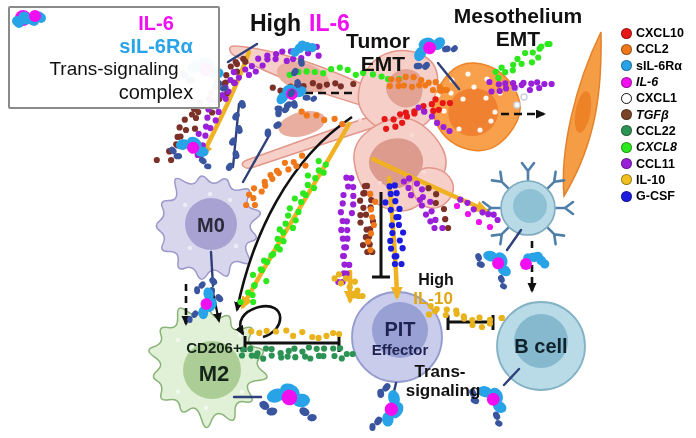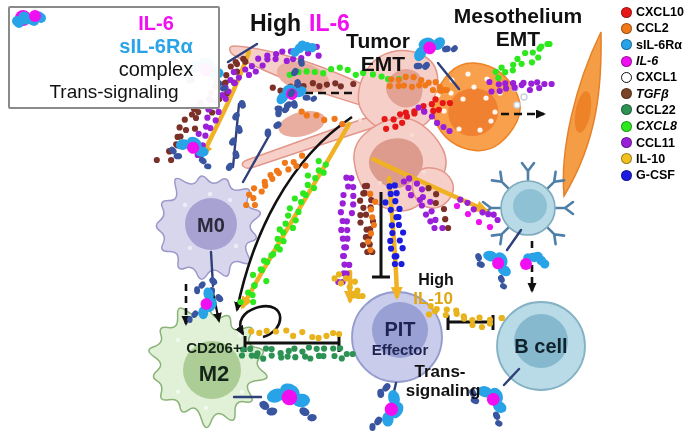--- a/index.html
+++ b/index.html
@@ -9,21 +9,21 @@
   svg text{font-family:"Liberation Sans",sans-serif;font-weight:bold;}
   
   .legend-left{position:absolute;left:8px;top:6px;width:212px;box-sizing:border-box;
     border:2px solid #8a8a8a;background:rgba(255,255,255,.96);padding:3px 4px 4px 4px;border-radius:2px;}
   .lrow{display:flex;align-items:center;height:23px;}
   .licon{width:84px;display:flex;justify-content:center;align-items:center;}
   .llab{flex:1;text-align:center;font-size:20px;line-height:22px;color:#111;}
   .bold{font-weight:bold;}
   .full{width:100%;text-align:center;font-size:19px;color:#111;}
   
-  .legend-right{position:absolute;left:621px;top:4px;width:74px;}
+  .legend-right{position:absolute;left:621px;top:25px;width:74px;}
   .rrow{display:flex;align-items:center;height:16.3px;}
   .rdot{width:11px;height:11px;border-radius:50%;border:1px solid rgba(0,0,0,.35);
         box-sizing:border-box;margin-right:4px;flex:0 0 11px;}
   .rlab{font-size:12.5px;font-weight:bold;color:#000;white-space:nowrap;}
   .ital{font-style:italic;}
 </style>
 </head>
 <body>
 
 <div class="stage">
@@ -781,34 +781,34 @@
         <svg width="38" height="20">
           <circle class="fill-sil" cx="7" cy="13" r="5" fill="#29a3e8"></circle>
             <circle class="fill-sil" cx="14" cy="9" r="5.5" fill="#29a3e8"></circle>
           <circle class="fill-sil" cx="22" cy="12" r="5" fill="#29a3e8"></circle>
             <circle class="fill-sil" cx="29" cy="8" r="4.6" fill="#29a3e8"></circle>
         </svg>
       </span>
       <span class="llab bold" id="sillab" style="color: rgb(41, 163, 232);">sIL-6Rα</span>
     </div>
     <div class="lrow">
+      <span class="full">Trans-signaling</span>
+    </div>
+    <div class="lrow">
       <span class="licon">
         <svg width="44" height="22">
           <circle class="fill-sil" cx="9" cy="15" r="5" fill="#29a3e8"></circle>
             <circle class="fill-sil" cx="16" cy="11" r="5.5" fill="#29a3e8"></circle>
           <circle class="fill-sil" cx="24" cy="13" r="5" fill="#29a3e8"></circle>
             <circle class="fill-sil" cx="31" cy="10" r="5" fill="#29a3e8"></circle>
           <circle class="fill-il6" cx="25" cy="8" r="6" fill="#f00ff0"></circle>
         </svg>
       </span>
       <span class="llab">complex</span>
     </div>
-    <div class="lrow">
-      <span class="full">Trans-signaling</span>
-    </div>
   </div>
 
   <div class="legend-right" id="legend-right">
       <div class="rrow">
         <span class="rdot" style="background: rgb(232, 23, 23);"></span>
         <span class="rlab">CXCL10</span>
       </div>
       <div class="rrow">
         <span class="rdot" style="background: rgb(240, 120, 24);"></span>
         <span class="rlab">CCL2</span>

